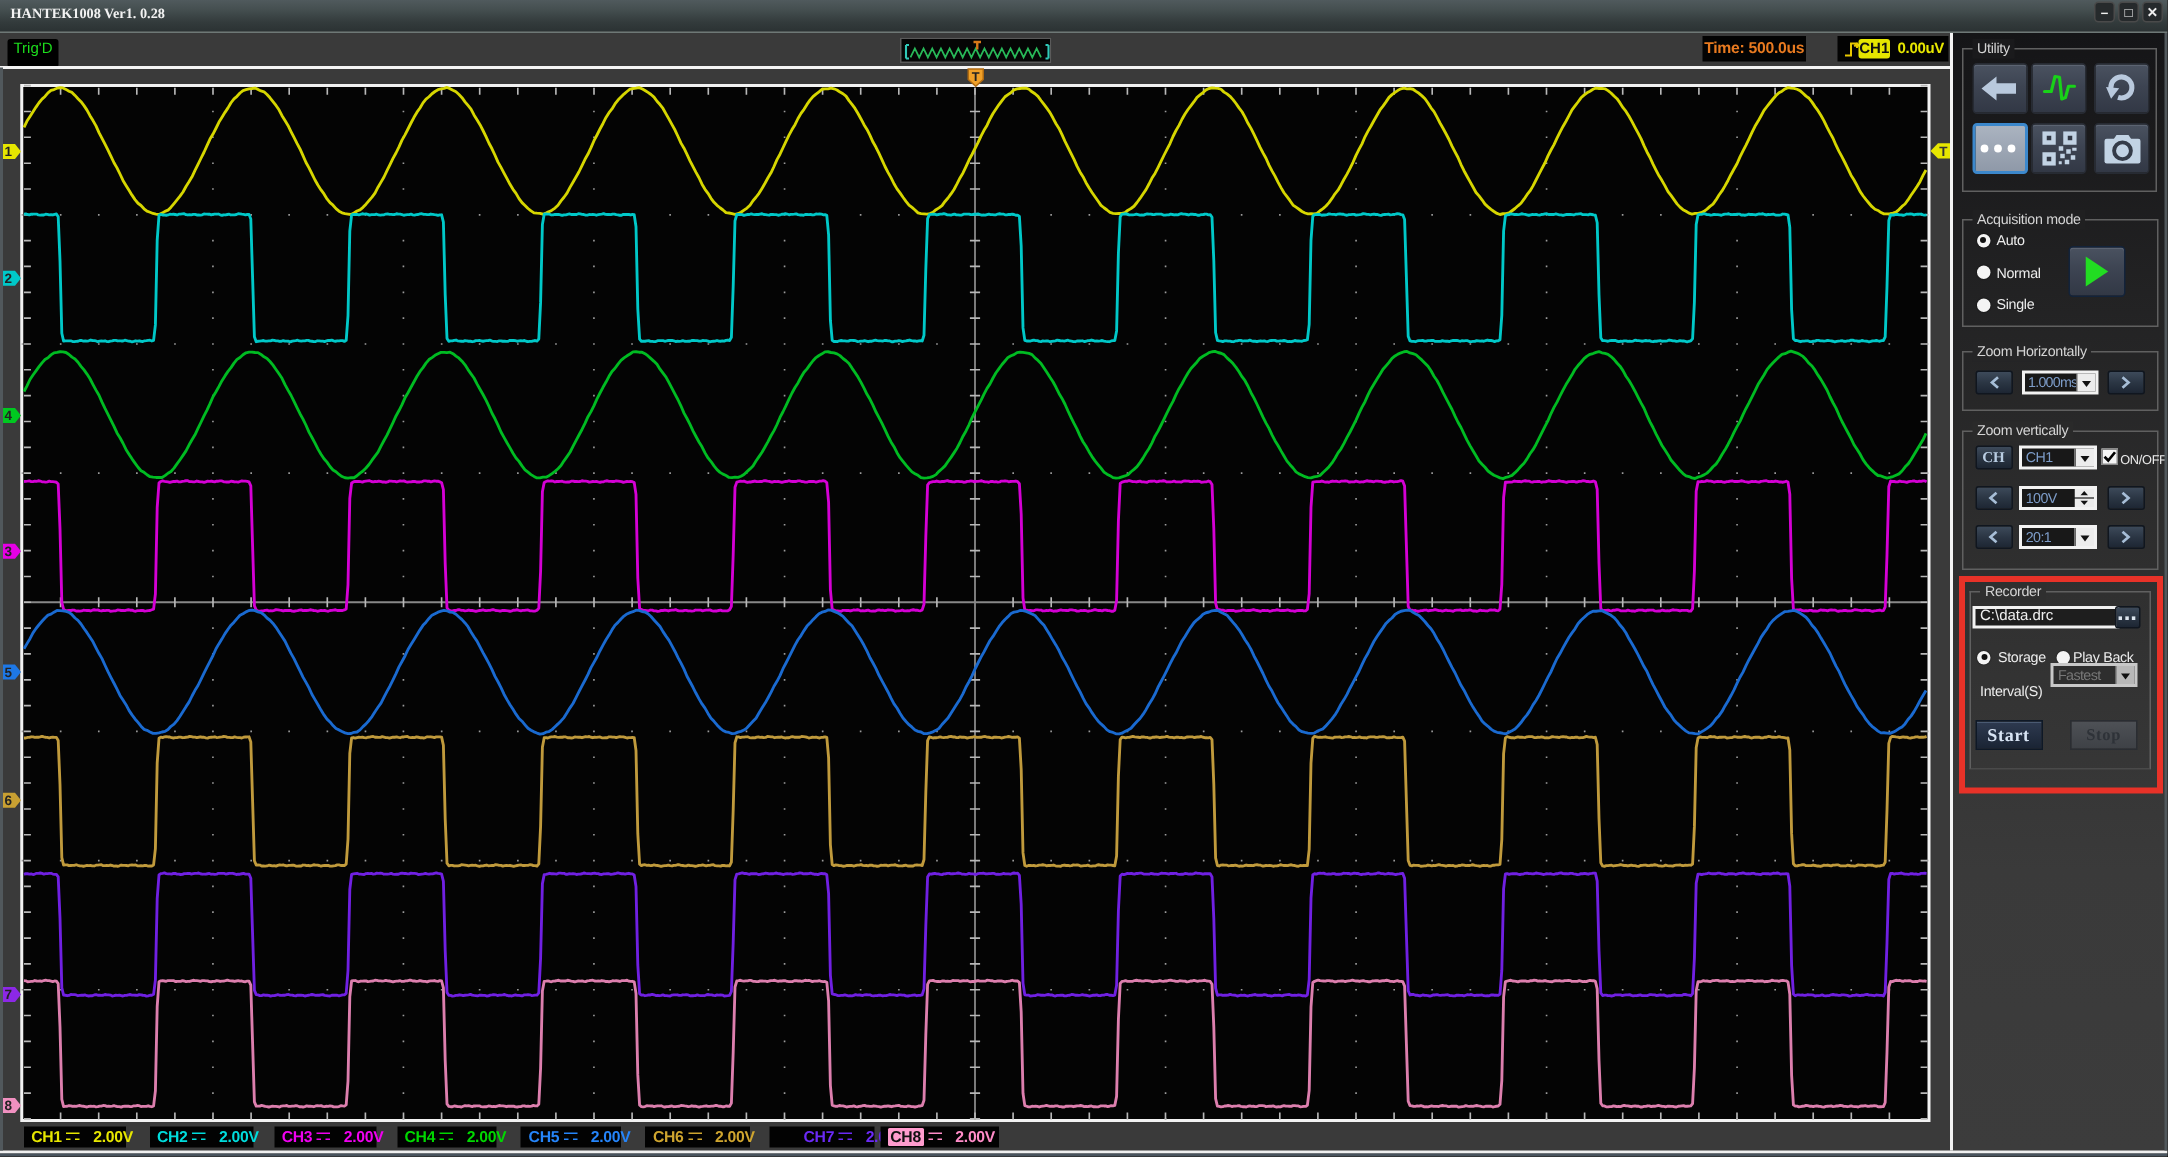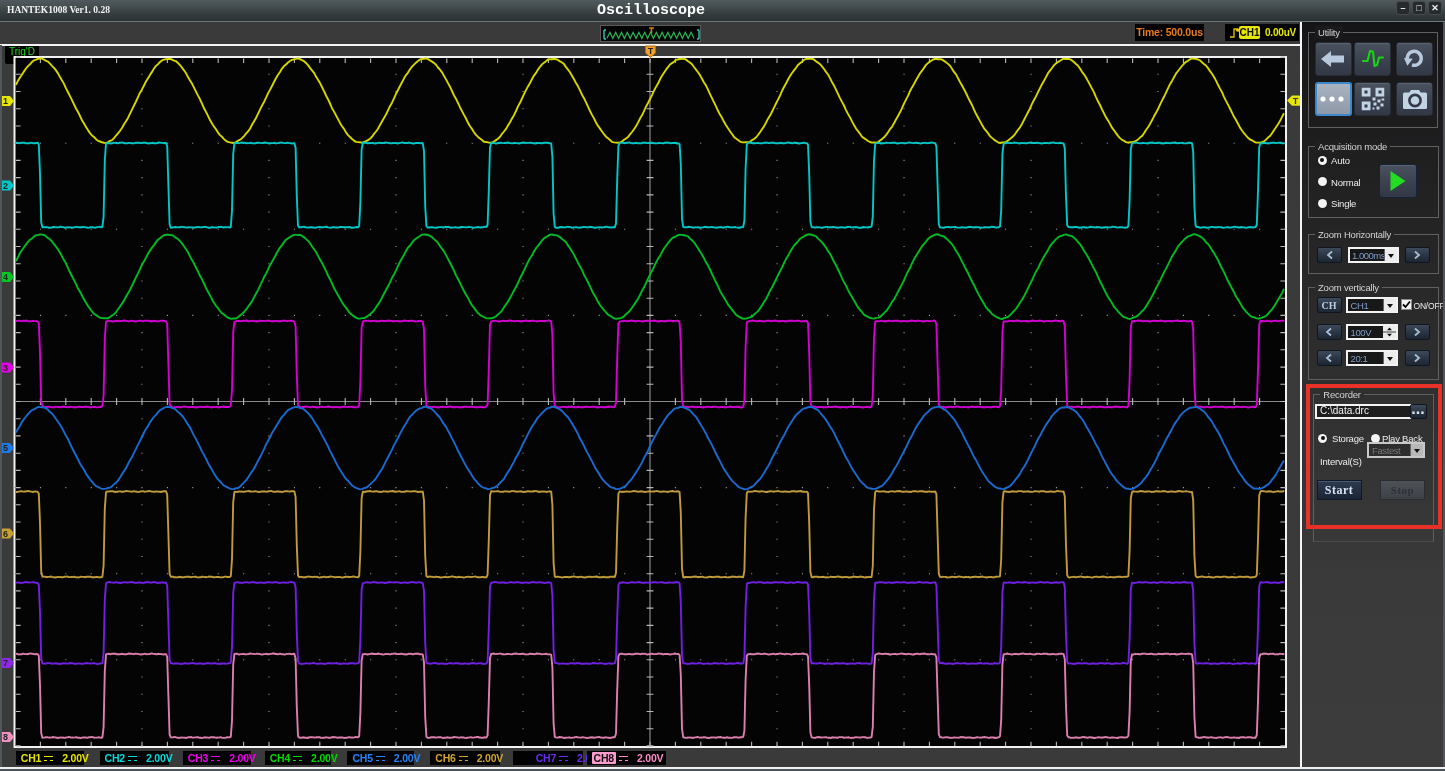--- a/index.html
+++ b/index.html
@@ -13,21 +13,21 @@
 #apptitle { left:7px; top:5px; color:#f2f2f2; font-family:"Liberation Serif",serif;
   font-weight:bold; font-size:9.5px; letter-spacing:0px; }
 #osc { left:0; top:2px; width:1302px; text-align:center; color:#fff;
   font-family:"Liberation Mono",monospace; font-weight:bold; font-size:15px; letter-spacing:0px;}
 .winbtn { top:1px; width:14px; height:14px; background:#262a2c; border:1px solid #4a4a4a;
   border-radius:3px; color:#f0f0f0; font-size:9px; font-weight:bold; text-align:center;
   line-height:12px; }
 
 #toolbar { left:0; top:22px; width:1302px; height:23px; background:#3a3a3a; }
 #trigd { left:5px; top:3.5px; width:34px; height:19px; background:#000; color:#1ddd1d;
-  font-size:10px; text-align:center; line-height:14px; border-radius:2px;margin-top:19px;}
+  font-size:10px; text-align:center; line-height:14px; border-radius:2px;}
 #preview { left:600px; top:3px; width:101px; height:17px; background:#050505; border:1px solid #5a5a5a; }
 #timebox { left:1135px; top:2px; width:69px; height:17px; background:#030303; color:#e87a20;
   font-size:10.5px; font-weight:bold; text-align:center; line-height:16px; white-space:nowrap; letter-spacing:-0.2px;}
 #trigbox { left:1225px; top:2px; width:74px; height:17px; background:#030303; }
 #ch1badge { left:14px; top:2px; width:21px; height:13px; background:#e6e600; color:#111;
   font-size:10px; font-weight:bold; text-align:center; line-height:13px; border-radius:2px;}
 #uvtext { left:40px; top:2px; color:#e8e800; font-size:10px; font-weight:bold; line-height:13px; white-space:nowrap; letter-spacing:-0.2px;}
 #topsep { left:0; top:44px; width:1302px; height:2px; background:#f4f4f4; }
 #vsep { left:1300px; top:22px; width:2px; height:745px; background:#f4f4f4; }
 
@@ -63,21 +63,20 @@
 .combo .val { position:absolute; left:3px; top:1px; color:#7d9cc8; font-size:9.5px; line-height:11px; letter-spacing:-0.4px; white-space:nowrap; }
 .combo .dd { position:absolute; right:0; top:0; bottom:0; width:13px; background:#ececec;
   border-left:1px solid #666; }
 .combo .dd::after { content:""; position:absolute; left:3px; top:5px; border:3.5px solid transparent;
   border-top:4.5px solid #111; }
 </style></head>
 <body>
 <div id="root">
   <div class="abs" id="titlebar"></div>
   <div class="abs" id="apptitle">HANTEK1008 Ver1. 0.28</div>
-  <div class="abs" id="osc">Oscilloscope</div>
   <div class="abs winbtn" style="left:1396px;">–</div>
   <div class="abs winbtn" style="left:1412px;">□</div>
   <div class="abs winbtn" style="left:1428px;">✕</div>
 
   <div class="abs" id="toolbar">
     <div class="abs" id="trigd">Trig'D</div>
     <div class="abs" id="preview">
       <svg width="101" height="17">
         <path d="M3 4 h2 M3 4 v9 M3 13 h2 M98 4 h-2 M98 4 v9 M98 13 h-2" stroke="#30c8b8" stroke-width="1.4" fill="none"></path>
         <path d="M6.0 12.3L8.9 6.3L11.8 12.3L14.7 6.3L17.6 12.3L20.5 6.3L23.4 12.3L26.3 6.3L29.2 12.3L32.1 6.3L35.0 12.3L37.9 6.3L40.8 12.3L43.7 6.3L46.6 12.3L49.5 6.3L52.4 12.3L55.3 6.3L58.2 12.3L61.1 6.3L64.0 12.3L66.9 6.3L69.8 12.3L72.7 6.3L75.6 12.3L78.5 6.3L81.4 12.3L84.3 6.3L87.2 12.3L90.1 6.3L93.0 12.3" fill="none" stroke="#28b858" stroke-width="1.2"></path>
@@ -255,21 +254,21 @@
 <div class="combo" style="left:43.5px;top:327.5px;width:52px;">
         <span class="val">20:1</span>
         <span class="dd"></span>
       </div>
 <div class="navbtn" style="left:102.5px;top:327.5px;">
         <svg width="8" height="9">
           <polyline points="2,1 6,4.5 2,8" fill="none" stroke="#a6bdd6" stroke-width="1.8"></polyline>
         </svg>
       </div>
 <div style="position:absolute;left:4px;top:361.5px;width:135.5px;height:145px;border:4px solid #e83228;"></div>
-<div class="grp" style="left:11.3px;top:372.2px;width:121px;height:148px;border-bottom:1px solid #4a4a4a;">
+<div class="grp" style="left:11.3px;top:372.2px;width:121px;height:119px;border-bottom:1px solid #4a4a4a;">
         <div class="grplabel" style="background:#2f2f2f;">Recorder</div>
       </div>
 <div style="position:absolute;left:13px;top:382px;width:98px;height:15px;border:2px solid #f2f2f2;background:#1e1e1e;color:#f0f0f0;font-size:10px;line-height:10.5px;padding-left:3px;">C:\data.drc</div>
 <div class="navbtn" style="left:107.5px;top:382px;width:17px;height:15px;text-align:center;line-height:8px;color:#dde6f0;font-weight:bold;">...</div>
 <div class="radio sel" style="left:16px;top:411.5px;"></div>
       <div class="slabel" style="left:30px;top:410px;">Storage</div>
 <div class="radio" style="left:69px;top:411.5px;"></div>
       <div class="slabel" style="left:80px;top:410px;">Play Back</div>
 <div class="slabel" style="left:18px;top:433px;">Interval(S)</div>
 <div class="combo" style="left:65px;top:420px;width:58px;border-color:#c8c8c8;background:#2e2e2e;">

